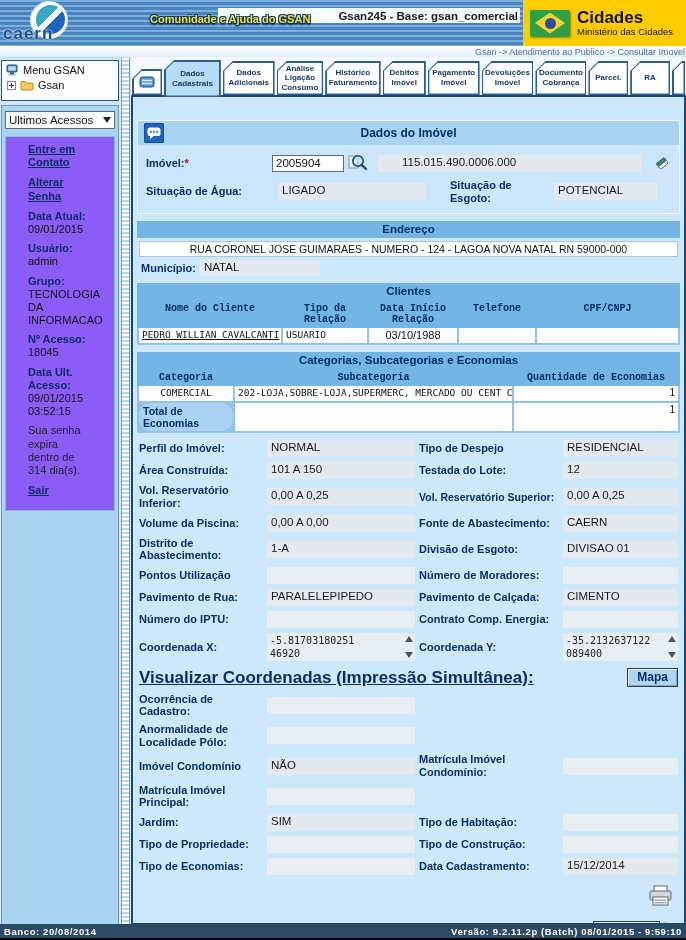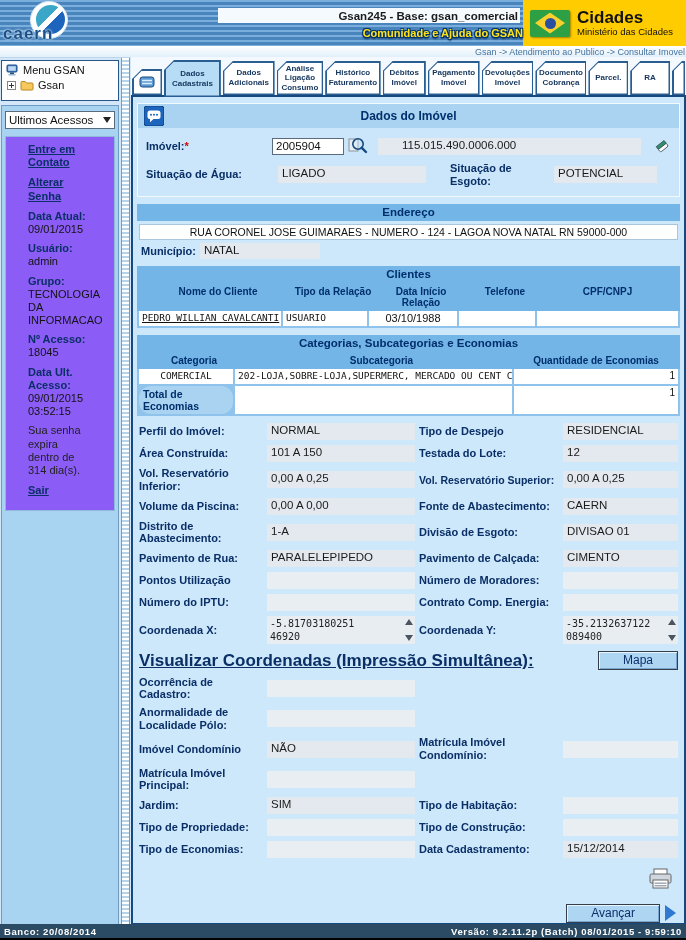--- a/index.html
+++ b/index.html
@@ -11,21 +11,21 @@
     background:repeating-linear-gradient(to bottom,#79aedd 0 2px,#4a84bd 2px 5px); }
   .caern-block { width:150px; position:relative; flex:none; }
   .caern-circle { position:absolute; left:30px; top:1px; width:38px; height:38px; background:#fff; border-radius:50%; overflow:hidden; border:1px solid #d7e6f2; }
   .caern-circle::before { content:""; position:absolute; left:5px; top:3px; width:29px; height:29px; border-radius:50%;
     background:linear-gradient(135deg,#3aa7c9 0 42%,#ffffff 42% 56%,#1d64bc 56%); }
   .caern-text { position:absolute; left:3px; bottom:2px; font-size:17px; font-weight:bold; letter-spacing:1px; color:#1b4f86;
     text-shadow:0 0 3px #d8ecfa, 0 0 1px #eaf5fd; }
   .center-head { flex:1; position:relative; }
   .gsan-title-box { position:absolute; right:3px; top:8px; width:302px; height:15px; background:#f4fafe;
     display:flex; justify-content:flex-end; align-items:center; font-size:11.5px; font-weight:bold; color:#1b1b1b; padding-right:2px; }
-  .community-link { position:absolute; left:0; right:0; top:27px; text-align:right; font-size:11px; font-weight:bold; color:#ffe41c; cursor:pointer;
+  .community-link { position:absolute; left:0; right:0; top:13px; text-align:left; font-size:11px; font-weight:bold; color:#ffe41c; cursor:pointer;
     text-shadow:1px 1px 0 #003268,-1px -1px 0 #003268,1px -1px 0 #003268,-1px 1px 0 #003268,0 2px 2px #00224a; }
   .cidades-block { width:163px; flex:none; background:#ffcc00; display:flex; align-items:center; gap:7px; padding-left:7px; overflow:hidden; }
   .flag { width:40px; height:27px; background:#2d9f44; border-radius:2px; position:relative; flex:none; box-shadow:1px 1px 2px rgba(0,0,0,.35); }
   .flag::before { content:""; position:absolute; inset:3px 5px; background:#f8d12c; clip-path:polygon(50% 0,100% 50%,50% 100%,0 50%); }
   .flag::after { content:""; position:absolute; left:50%; top:50%; width:11px; height:11px; margin:-5.5px 0 0 -5.5px; background:#2a4fa0; border-radius:50%; }
   .cidades-name { font-size:17px; font-weight:bold; color:#111; line-height:1.05; }
   .cidades-sub { font-size:9.5px; color:#111; white-space:nowrap; }
 
   .breadcrumb-bar { position:absolute; top:46px; left:0; width:686px; height:12px; background:linear-gradient(#ffffff,#e2f0fb);
     font-size:9px; color:#44739f; text-align:right; line-height:12px; padding-right:1px; border-bottom:1px solid #bcd6ea; }
@@ -60,21 +60,21 @@
   .tab.active .tab-face { background:#b7dcf6; }
   .tab.icon-tab { height:26px; width:30px; flex:none; }
   .tab.stub-tab { width:13px; flex:none; }
   .tab:nth-child(2){width:66px;} .tab:nth-child(3){width:60px;} .tab:nth-child(4){width:54px;}
   .tab:nth-child(5){width:62px;} .tab:nth-child(6){width:50px;} .tab:nth-child(7){width:60px;}
   .tab:nth-child(8){width:54px;} .tab:nth-child(9){width:58px;} .tab:nth-child(10){width:46px;} .tab:nth-child(11){width:46px;}
 
   .content-panel { position:absolute; top:38px; left:0; right:0; bottom:0; background:#cde7fb; border:2px solid #16497f; overflow:hidden; padding-top:4px; }
 
   
-  .section-box { margin:2px 4px 7px; border:1px solid #f2f9ff; background:#cbe6fa; }
+  .section-box { margin:19px 4px 7px; border:1px solid #f2f9ff; background:#cbe6fa; }
   .section-head { height:24px; background:#a9d3f1; display:flex; align-items:center; position:relative; }
   .section-head .chat-wrap { position:absolute; left:6px; top:2px; cursor:pointer; }
   .section-title { flex:1; text-align:center; font-weight:bold; font-size:12px; color:#00316e; }
   .imovel-row { display:grid; grid-template-columns:126px 76px 26px 1fr 30px; align-items:center; margin:9px 8px 7px; }
   .field-label { font-weight:bold; font-size:11px; color:#0a2f66; line-height:1.15; }
   .req { color:#d00000; font-weight:bold; }
   .text-input { width:72px; height:17px; border:1px solid #5a6b7d; font-family:inherit; font-size:11.5px; padding:0 3px; color:#111; }
   .grey-box { background:#e3e9ef; height:17px; font-size:11.5px; color:#1a1a1a; padding:1px 4px; overflow:hidden; white-space:nowrap; }
   .situacao-row { display:grid; grid-template-columns:126px 148px 116px 1fr; gap:0 6px; align-items:center; margin:6px 8px 9px; }
 
@@ -83,21 +83,21 @@
   .addr-field { margin:3px 2px; background:#fff; border:1px solid #aac6dd; height:16px; text-align:center; font-size:10.5px; color:#111; line-height:15px; overflow:hidden; white-space:nowrap; }
   .municipio-row { display:flex; align-items:center; gap:4px; margin:2px 4px 6px; }
   .municipio-row .grey-box { width:120px; height:16px; }
 
   .table-wrap { margin:7px 4px; background:#8fc3ec; padding-bottom:2px; }
   .t-grid { display:grid; gap:2px; padding:0 2px; }
   .clients-cols { grid-template-columns:142px 84px 88px 76px 1fr; }
   .cat-cols { grid-template-columns:94px 277px 1fr; }
   .th { font-size:10px; font-weight:bold; color:#002f6b; text-align:center; padding:2px 0 1px; background:#74b5e8; margin:0 -2px; }
   .t-grid .th { margin:0; background:transparent; }
-  .t-head-bg { background:#74b5e8; margin:0; padding:1px 10px 2px; }
+  .t-head-bg { background:#74b5e8; margin:0; padding:1px 2px 2px;font-family:Liberation Mono, monospace; }
   .td { background:#fff; min-height:15px; font-size:10px; color:#111; padding:1px 3px; overflow:hidden; white-space:nowrap; }
   .td.mono { font-family:"DejaVu Sans Mono", monospace; font-size:9.5px; }
   .td.center { text-align:center; }
   .td.right { text-align:right; }
   .client-link { color:#111; text-decoration:underline; cursor:pointer; }
   .total-label { background:#a9d3f1; font-size:10.5px; font-weight:bold; color:#002f6b; padding:2px 4px;border-radius:12px; }
   .sub-small { font-size:8.5px; text-align:center; }
 
   
   .drow { display:grid; grid-template-columns:124px 148px 140px 1fr; gap:0 4px; align-items:center; margin:5px 6px; }
@@ -105,21 +105,21 @@
   .drow .dval.empty { background:#e9eef3; }
   .coord-wrap { display:flex; align-items:stretch; }
   .coord-box { flex:1; background:#e8edf2; font-family:"DejaVu Sans Mono", monospace; font-size:10px; line-height:13px; color:#222; padding:1px 3px; white-space:pre; height:28px; overflow:hidden; }
   .spin { width:12px; background:#e8edf2; display:flex; flex-direction:column; justify-content:space-between; align-items:center; padding:3px 0; cursor:pointer; }
   .tri-up { width:0; height:0; border-left:4px solid transparent; border-right:4px solid transparent; border-bottom:6px solid #4a5560; }
   .tri-down { width:0; height:0; border-left:4px solid transparent; border-right:4px solid transparent; border-top:6px solid #4a5560; }
 
   .map-row { display:flex; justify-content:space-between; align-items:center; margin:7px 6px 5px; }
   .viz-link { font-size:17px; font-weight:bold; color:#0a2f66; text-decoration:underline; cursor:pointer; }
   .btn { background:#aed6f3; border:1px solid #333e4a; box-shadow:inset 1px 1px 0 #e9f5fe, inset -1px -1px 0 #7aa6cd;
-    color:#0a3068; font-weight:normal; font-size:12px; font-family:inherit; padding:1px 24px 2px; cursor:pointer; }
+    color:#0a3068; font-weight:bold; font-size:12px; font-family:inherit; padding:1px 9px 2px; cursor:pointer; }
 
   .printer-row { display:flex; justify-content:flex-end; margin:10px 10px 2px; }
   .avancar-row { display:flex; justify-content:flex-end; align-items:center; gap:5px; margin:14px 8px 6px; }
   .fwd-arrow { width:0; height:0; border-top:8px solid transparent; border-bottom:8px solid transparent; border-left:11px solid #2f7ad0; cursor:pointer; }
 
   
   .footer { position:absolute; left:0; bottom:2px; width:100%; height:14px; background:#2b4a63; color:#fff; font-weight:bold; font-size:9.5px;
     display:flex; justify-content:space-between; align-items:center; padding:0 4px; letter-spacing:0.6px; }
   .black-bar { position:absolute; bottom:0; left:0; width:100%; height:2px; background:#000; }
 </style>
@@ -352,30 +352,30 @@
         <div class="field-label">Fonte de Abastecimento:</div>
         <div class="dval">CAERN</div>
       </div>
       <div class="drow">
         <div class="field-label">Distrito de Abastecimento:</div>
         <div class="dval">1-A</div>
         <div class="field-label">Divisão de Esgoto:</div>
         <div class="dval">DIVISAO 01</div>
       </div>
       <div class="drow">
+        <div class="field-label">Pontos Utilização</div>
+        <div class="dval empty"></div>
+        <div class="field-label">Número de Moradores:</div>
+        <div class="dval empty"></div>
+      </div>
+      <div class="drow">
         <div class="field-label">Pavimento de Rua:</div>
         <div class="dval">PARALELEPIPEDO</div>
         <div class="field-label">Pavimento de Calçada:</div>
         <div class="dval">CIMENTO</div>
-      </div>
-      <div class="drow">
-        <div class="field-label">Pontos Utilização</div>
-        <div class="dval empty"></div>
-        <div class="field-label">Número de Moradores:</div>
-        <div class="dval empty"></div>
       </div>
       <div class="drow">
         <div class="field-label">Número do IPTU:</div>
         <div class="dval empty"></div>
         <div class="field-label">Contrato Comp. Energia:</div>
         <div class="dval empty"></div>
       </div>
       <div class="drow">
         <div class="field-label">Coordenada X:</div>
         <div class="coord-wrap">

